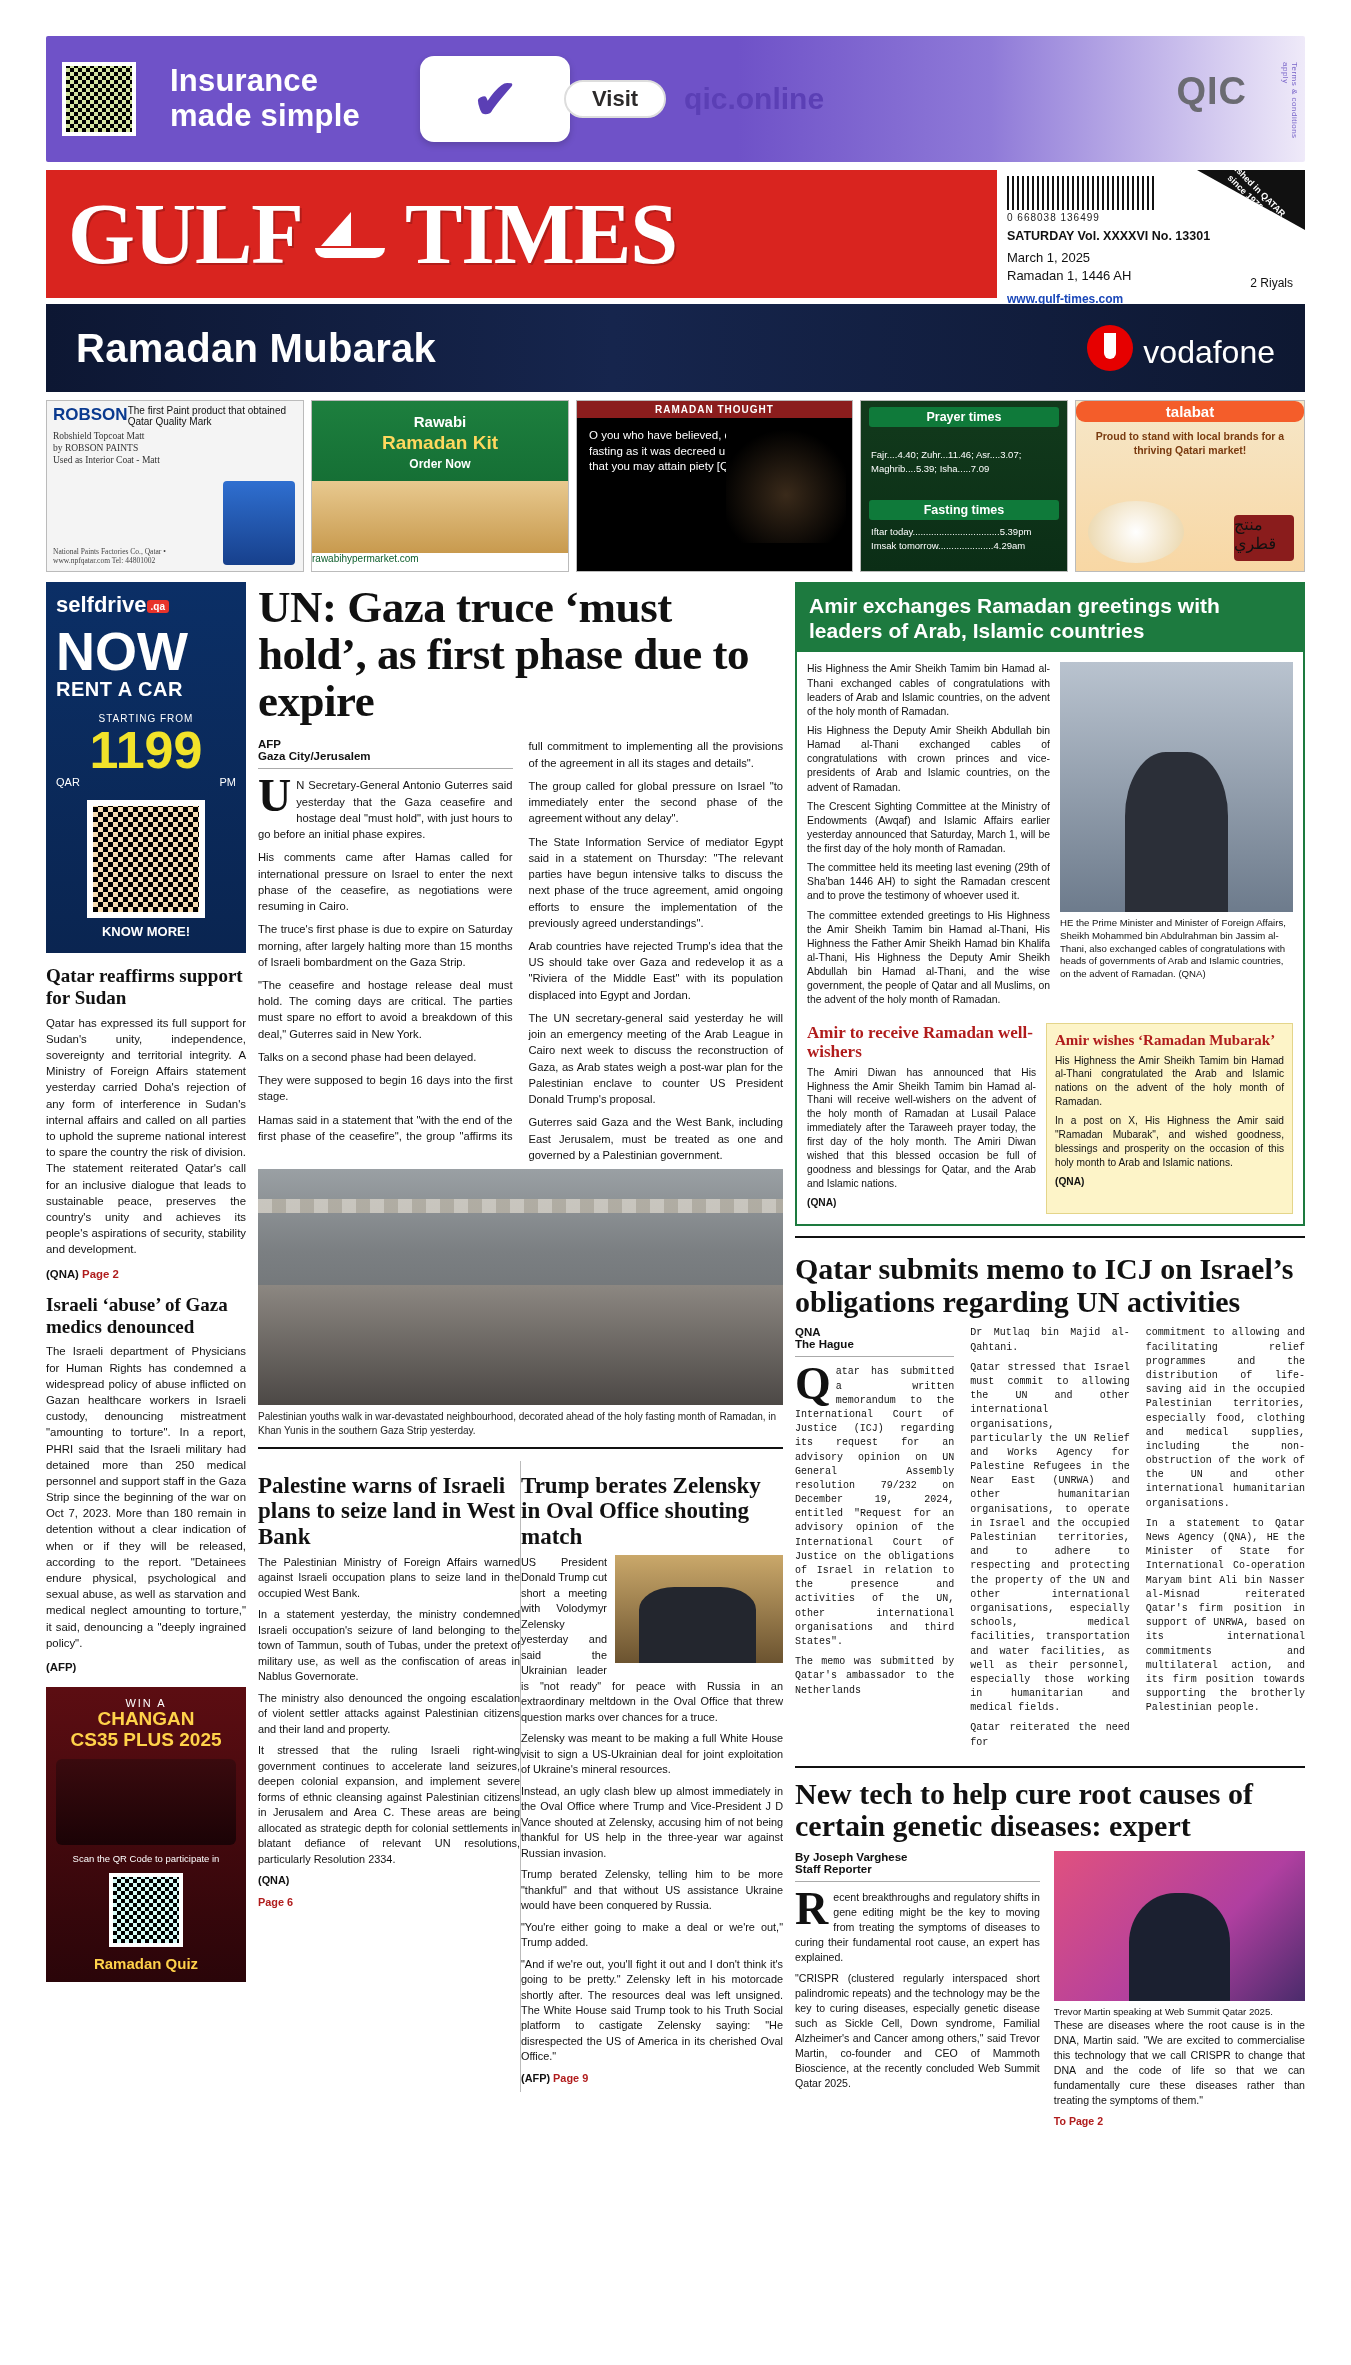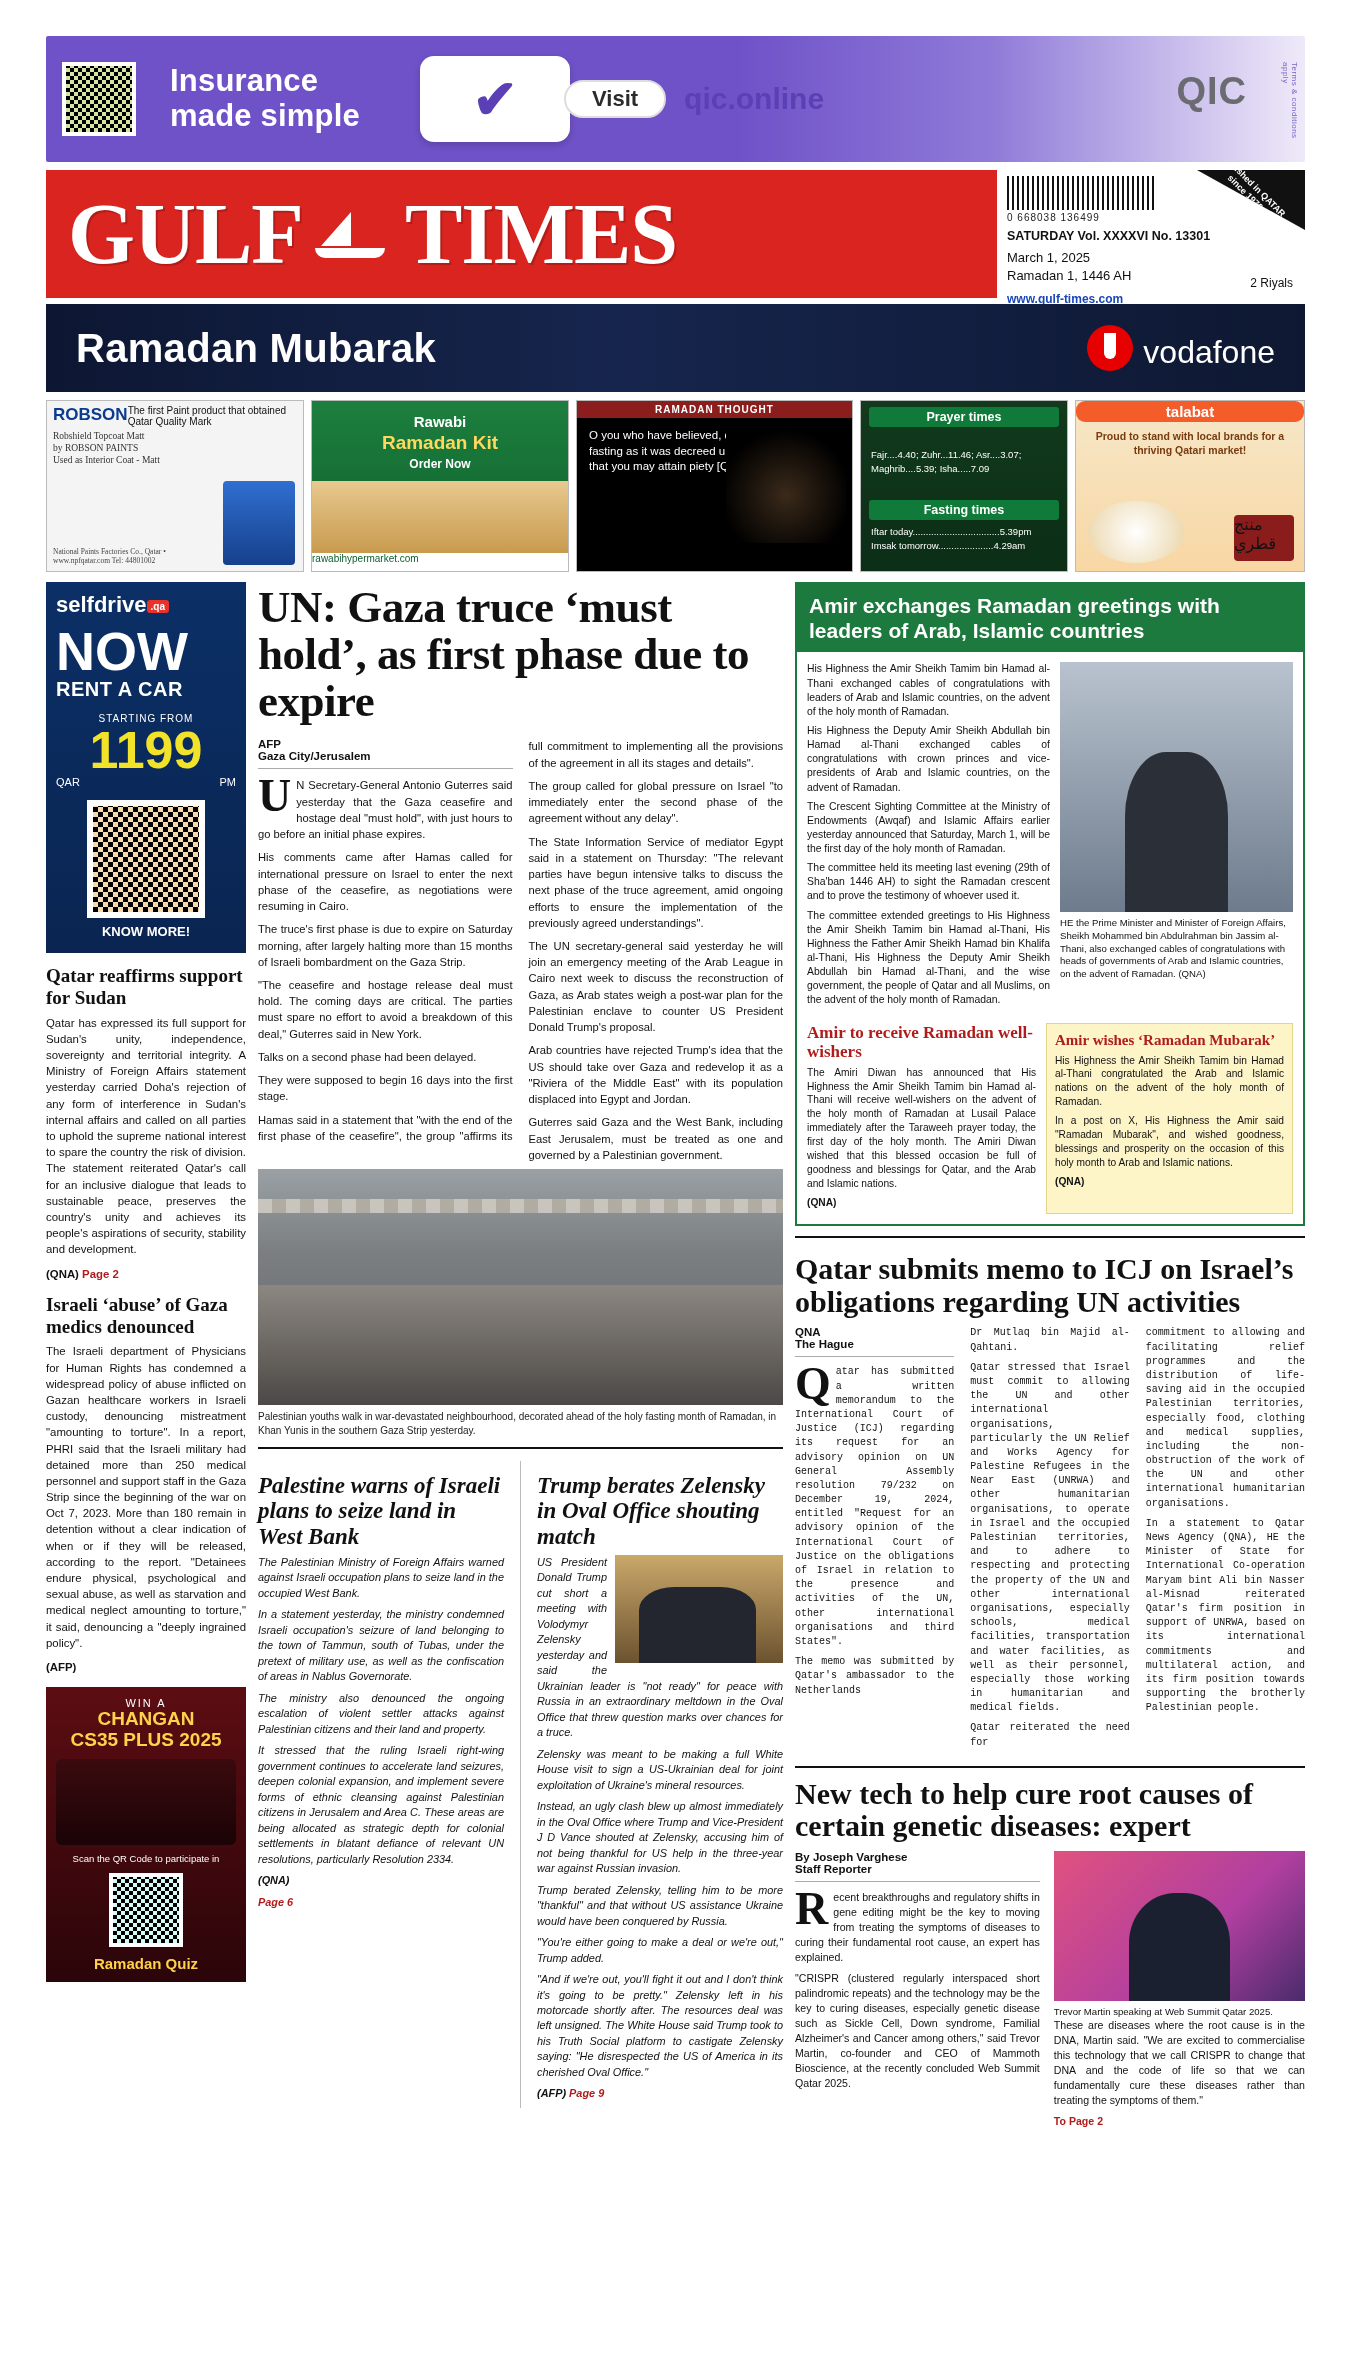--- a/index.html
+++ b/index.html
@@ -306,21 +306,21 @@
     font-weight:700; margin: 10px 0 8px 0;
   }
   .nt-wrap { display:flex; gap:14px; }
   .nt-left { width: 48%; }
   .nt-right { flex:1; }
   .nt-left p, .nt-right p { font-family:"Liberation Sans",sans-serif; font-size:10.6px; line-height:1.42; margin:0 0 6px 0; text-align:justify;}
   .nt-photo { height: 150px; background: linear-gradient(135deg,#e0517f,#b03fa0 60%,#4a2b6b); position:relative; }
   .nt-photo:after{content:"";position:absolute;left:30%;top:28%;width:40%;height:72%;background:#1b2030;border-radius:46% 46% 0 0;}
   .nt-cap { font-family:"Liberation Sans",sans-serif; font-size:9.6px; line-height:1.3; margin-top:5px;}
 
-  .bottom-row { display:flex; gap:16px; margin-top: 12px; font-style: italic; }
+  .bottom-row { display:flex; gap:0; margin-top: 12px; }
   .br-col { flex:1; }
   .trump-photo { width: 168px; height: 108px; background:linear-gradient(180deg,#caa86a,#6b5330); float:right; margin:0 0 6px 8px; position:relative;}
   .trump-photo:after{content:"";position:absolute;left:14%;top:30%;width:70%;height:70%;background:#23262e;border-radius:30% 30% 0 0;}
 
   .divider-v { width:1px; background:#bbb; }
   .section-rule { border-top:2px solid #111; margin:10px 0 8px 0; }
 </style>
 </head>
 <body>
 
@@ -479,22 +479,22 @@
         <div class="rule"></div>
         <p class="dropcap">UN Secretary-General Antonio Guterres said yesterday that the Gaza ceasefire and hostage deal "must hold", with just hours to go before an initial phase expires.</p>
         <p>His comments came after Hamas called for international pressure on Israel to enter the next phase of the ceasefire, as negotiations were resuming in Cairo.</p>
         <p>The truce's first phase is due to expire on Saturday morning, after largely halting more than 15 months of Israeli bombardment on the Gaza Strip.</p>
         <p>"The ceasefire and hostage release deal must hold. The coming days are critical. The parties must spare no effort to avoid a breakdown of this deal," Guterres said in New York.</p>
         <p>Talks on a second phase had been delayed.</p>
         <p>They were supposed to begin 16 days into the first stage.</p>
         <p>Hamas said in a statement that "with the end of the first phase of the ceasefire", the group "affirms its full commitment to implementing all the provisions of the agreement in all its stages and details".</p>
         <p>The group called for global pressure on Israel "to immediately enter the second phase of the agreement without any delay".</p>
         <p>The State Information Service of mediator Egypt said in a statement on Thursday: "The relevant parties have begun intensive talks to discuss the next phase of the truce agreement, amid ongoing efforts to ensure the implementation of the previously agreed understandings".</p>
+        <p>Arab countries have rejected Trump's idea that the US should take over Gaza and redevelop it as a "Riviera of the Middle East" with its population displaced into Egypt and Jordan.</p>
         <p>The UN secretary-general said yesterday he will join an emergency meeting of the Arab League in Cairo next week to discuss the reconstruction of Gaza, as Arab states weigh a post-war plan for the Palestinian enclave to counter US President Donald Trump's proposal.</p>
-        <p>Arab countries have rejected Trump's idea that the US should take over Gaza and redevelop it as a "Riviera of the Middle East" with its population displaced into Egypt and Jordan.</p>
         <p>Guterres said Gaza and the West Bank, including East Jerusalem, must be treated as one and governed by a Palestinian government.</p>
       </div>
 
       <div class="photo">
         <div class="flagline"></div>
         <div class="rubble"></div>
       </div>
       <div class="caption">Palestinian youths walk in war-devastated neighbourhood, decorated ahead of the holy fasting month of Ramadan, in Khan Yunis in the southern Gaza Strip yesterday.</div>
 
       <div class="section-rule"></div>

